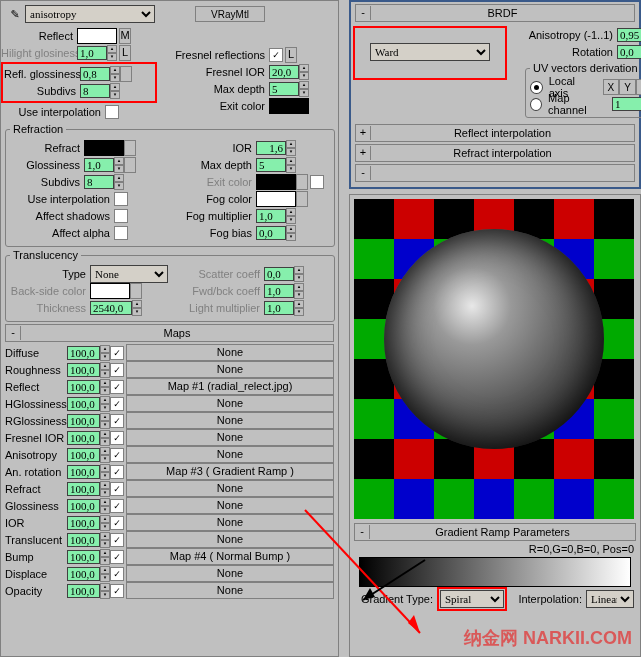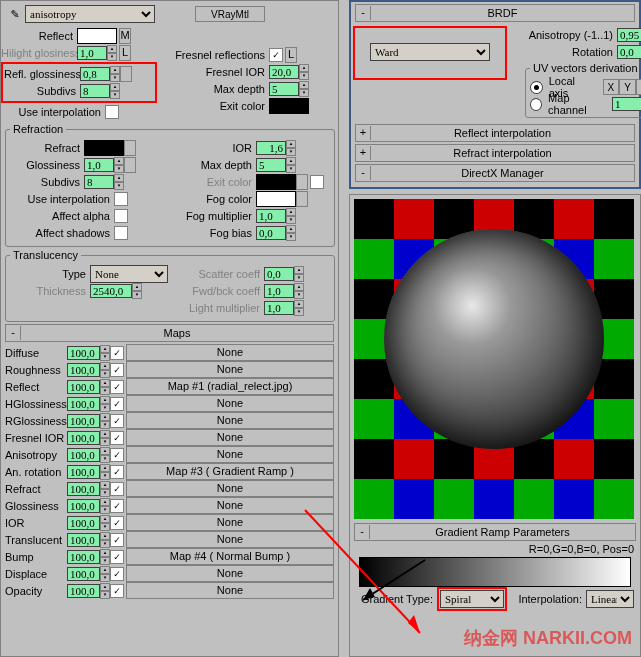--- a/index.html
+++ b/index.html
@@ -144,25 +144,25 @@
             <span class="spn">
               <div>▴</div>
               <div>▾</div>
             </span>
           </div>
     <div class="row">
             <span class="lbl" style="width:100px">Use interpolation</span>
             <span class="chk"></span>
           </div>
     <div class="row">
+            <span class="lbl" style="width:100px">Affect shadows</span>
+            <span class="chk"></span>
+          </div>
+    <div class="row">
             <span class="lbl" style="width:100px">Affect alpha</span>
-            <span class="chk"></span>
-          </div>
-    <div class="row">
-            <span class="lbl" style="width:100px">Affect shadows</span>
             <span class="chk"></span>
           </div>
    </div>
    <div style="width:160px">
     <div class="row">
             <span class="lbl" style="width:82px">IOR</span>
             <input type="text" style="width: 30px; text-align: right;" value="1,6">
             <span class="spn">
               <div>▴</div>
               <div>▾</div>
@@ -207,20 +207,25 @@
   </div>
  </fieldset>
 
  <fieldset>
       <legend>Translucency</legend>
   <div style="display:flex">
    <div style="width:170px">
     <div class="row">
             <span class="lbl" style="width:76px">Type</span>
             <select style="width:78px"><option>None</option></select>
+          </div>
+    <div class="row">
+            <span class="lbl lbl-dim" style="width:76px">Back-side color</span>
+            <span class="swatch" style="background:#fff"></span>
+            <span class="sbtn"></span>
           </div>
     <div class="row">
             <span class="lbl lbl-dim" style="width:76px">Thickness</span>
             <input type="text" style="width: 42px;" value="2540,0">
             <span class="spn">
               <div>▴</div>
               <div>▾</div>
             </span>
           </div>
    </div>
@@ -461,21 +466,20 @@
  <div class="bar">
       <span class="bar-btn">+</span>
       <span class="bar-title">Reflect interpolation</span>
     </div>
  <div class="bar">
       <span class="bar-btn">+</span>
       <span class="bar-title">Refract interpolation</span>
     </div>
  <div class="bar">
       <span class="bar-btn">-</span>
-      <span class="bar-title">DirectX Manager</span>
     </div>
 </div>
 
 <div class="panel right-bot">
  <div class="sphere">
   <div class="checker"></div>
       <div class="ball"></div>
  </div>
  <div class="bar">
       <span class="bar-btn">-</span>

